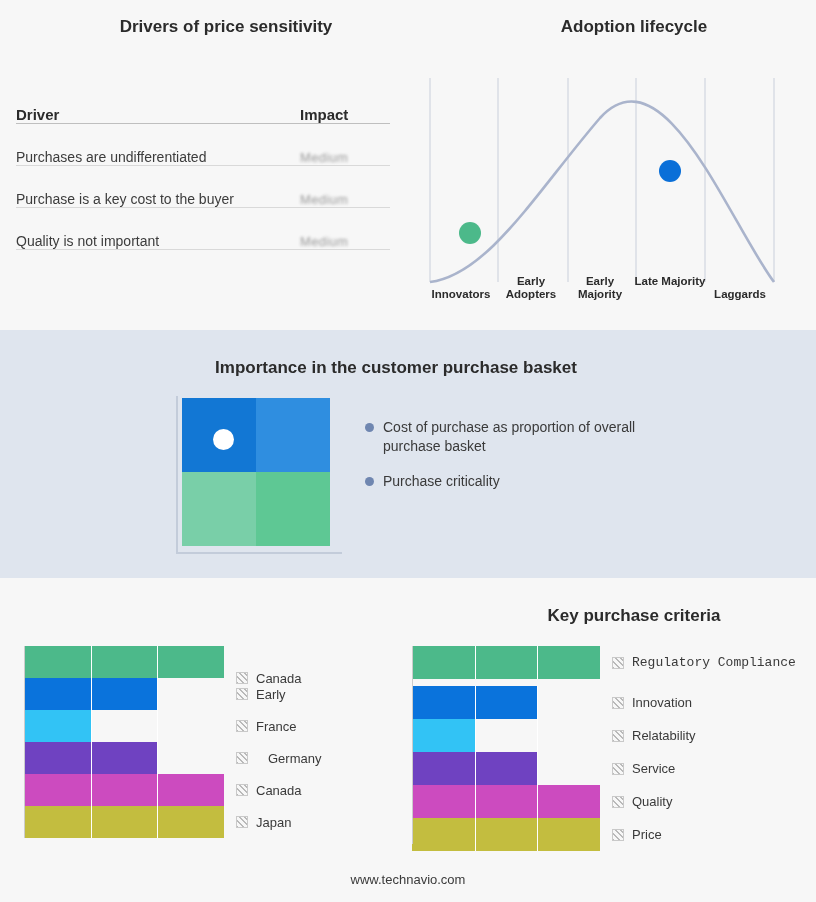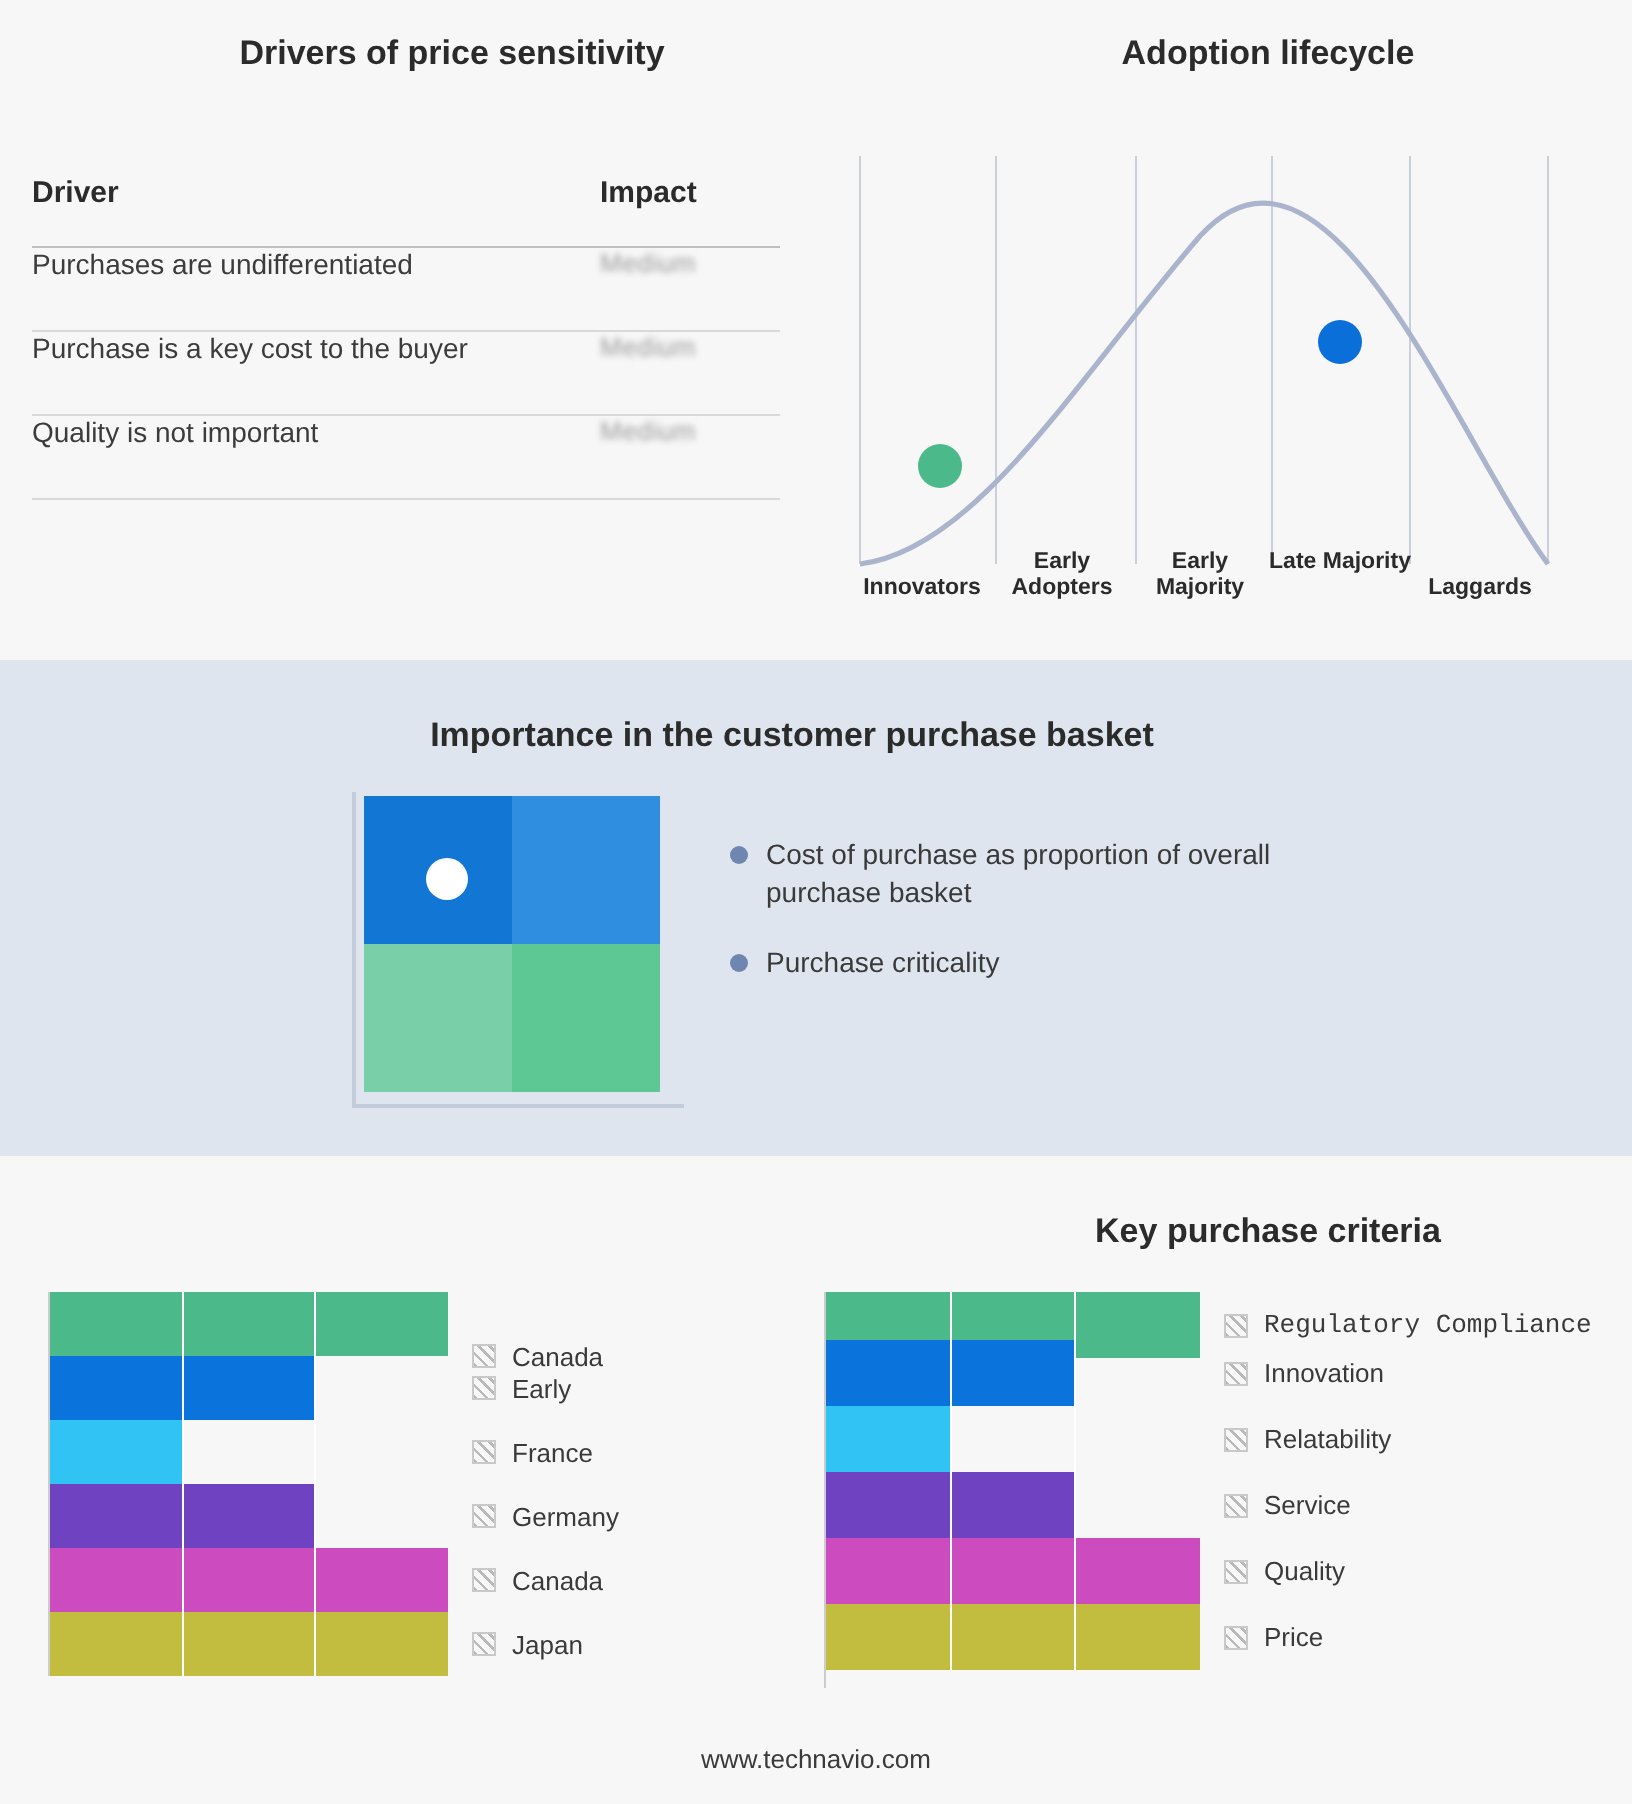--- a/index.html
+++ b/index.html
@@ -25,21 +25,21 @@
     color:#2b2b2b;
     text-align:center;
     padding-left:44px;
   }
 
   
   #drivers-panel { left:0; top:0; width:408px; height:330px; }
   #drivers-title { position:absolute; left:0; top:17px; width:408px; }
   #drivers-table { position:absolute; left:16px; top:88px; width:374px; }
   .tbl-row {
-    display:flex; align-items:flex-start;
+    display:flex; align-items:flex-end;
     border-bottom: 1px solid #d9d9d9;
     height: 42px;
   }
   .tbl-head { border-bottom: 1px solid #bfbfbf; height: 36px; }
   .tbl-head .c1, .tbl-head .c2 { font-weight:bold; font-size:15px; color:#2b2b2b;}
   .c1 { flex: 1 1 auto; font-size: 14px; }
   .c2 { width: 90px; text-align:left; font-size: 13px; }
   .blur {
     color:#9a9a9a;
     filter: blur(1.6px);
@@ -235,21 +235,21 @@
         <div class="bar-grid" style="left: 133.333px; height: 32px;"></div>
         <div class="bar-label" style="left: 212px; top: 0px; height: 32px;">
           <span class="hatch-swatch"></span>
           <span>France</span>
         </div>
       </div>
       <div class="bar-row" style="height: 32px;">
         <div class="bar-fill" style="width: 133.333px; height: 32px; background: rgb(111, 66, 193);"></div>
         <div class="bar-grid" style="left: 66.6667px; height: 32px;"></div>
         <div class="bar-grid" style="left: 133.333px; height: 32px;"></div>
-        <div class="bar-label" style="left: 212px; top: 0px; height: 32px;">
+        <div class="bar-label" style="left: 212px; top: 0px; height: 32px; gap: 12px;">
           <span class="hatch-swatch"></span>
           <span>Germany</span>
         </div>
       </div>
       <div class="bar-row" style="height: 32px;">
         <div class="bar-fill" style="width: 200px; height: 32px; background: rgb(204, 75, 191);"></div>
         <div class="bar-grid" style="left: 66.6667px; height: 32px;"></div>
         <div class="bar-grid" style="left: 133.333px; height: 32px;"></div>
         <div class="bar-label" style="left: 212px; top: 0px; height: 32px;">
           <span class="hatch-swatch"></span>
@@ -266,21 +266,21 @@
         </div>
       </div>
       <div style="position: absolute; left: 0px; top: 0px; width: 1px; height: 192px; background: rgb(204, 204, 204);"></div>
     </div>
 </div>
 
 <div class="panel" id="criteria-panel">
   <div class="section-title bottom-title">Key purchase criteria</div>
 
   <div class="bars" id="criteria-bars" style="left:4px; width:188px;">
-      <div class="bar-row" style="height: 24px; font-family: Liberation Mono, monospace;">
+      <div class="bar-row" style="height: 40px; font-family: Liberation Mono, monospace;">
         <div class="bar-fill" style="width: 188px; height: 33px; background: rgb(76, 185, 138);"></div>
         <div class="bar-grid" style="left: 62.6667px; height: 33px;"></div>
         <div class="bar-grid" style="left: 125.333px; height: 33px;"></div>
         <div class="bar-label" style="left: 200px; top: 0px; height: 33px;">
           <span class="hatch-swatch"></span>
           <span>Regulatory Compliance</span>
         </div>
       </div>
       <div class="bar-row" style="height: 33px;">
         <div class="bar-fill" style="width: 125.333px; height: 33px; background: rgb(10, 115, 220);"></div>

